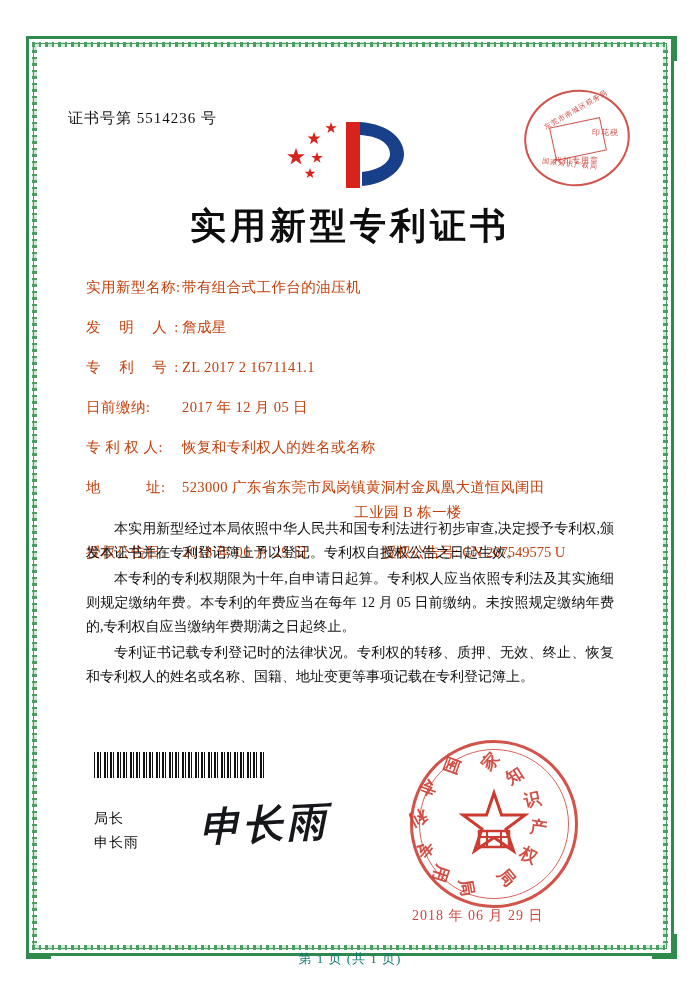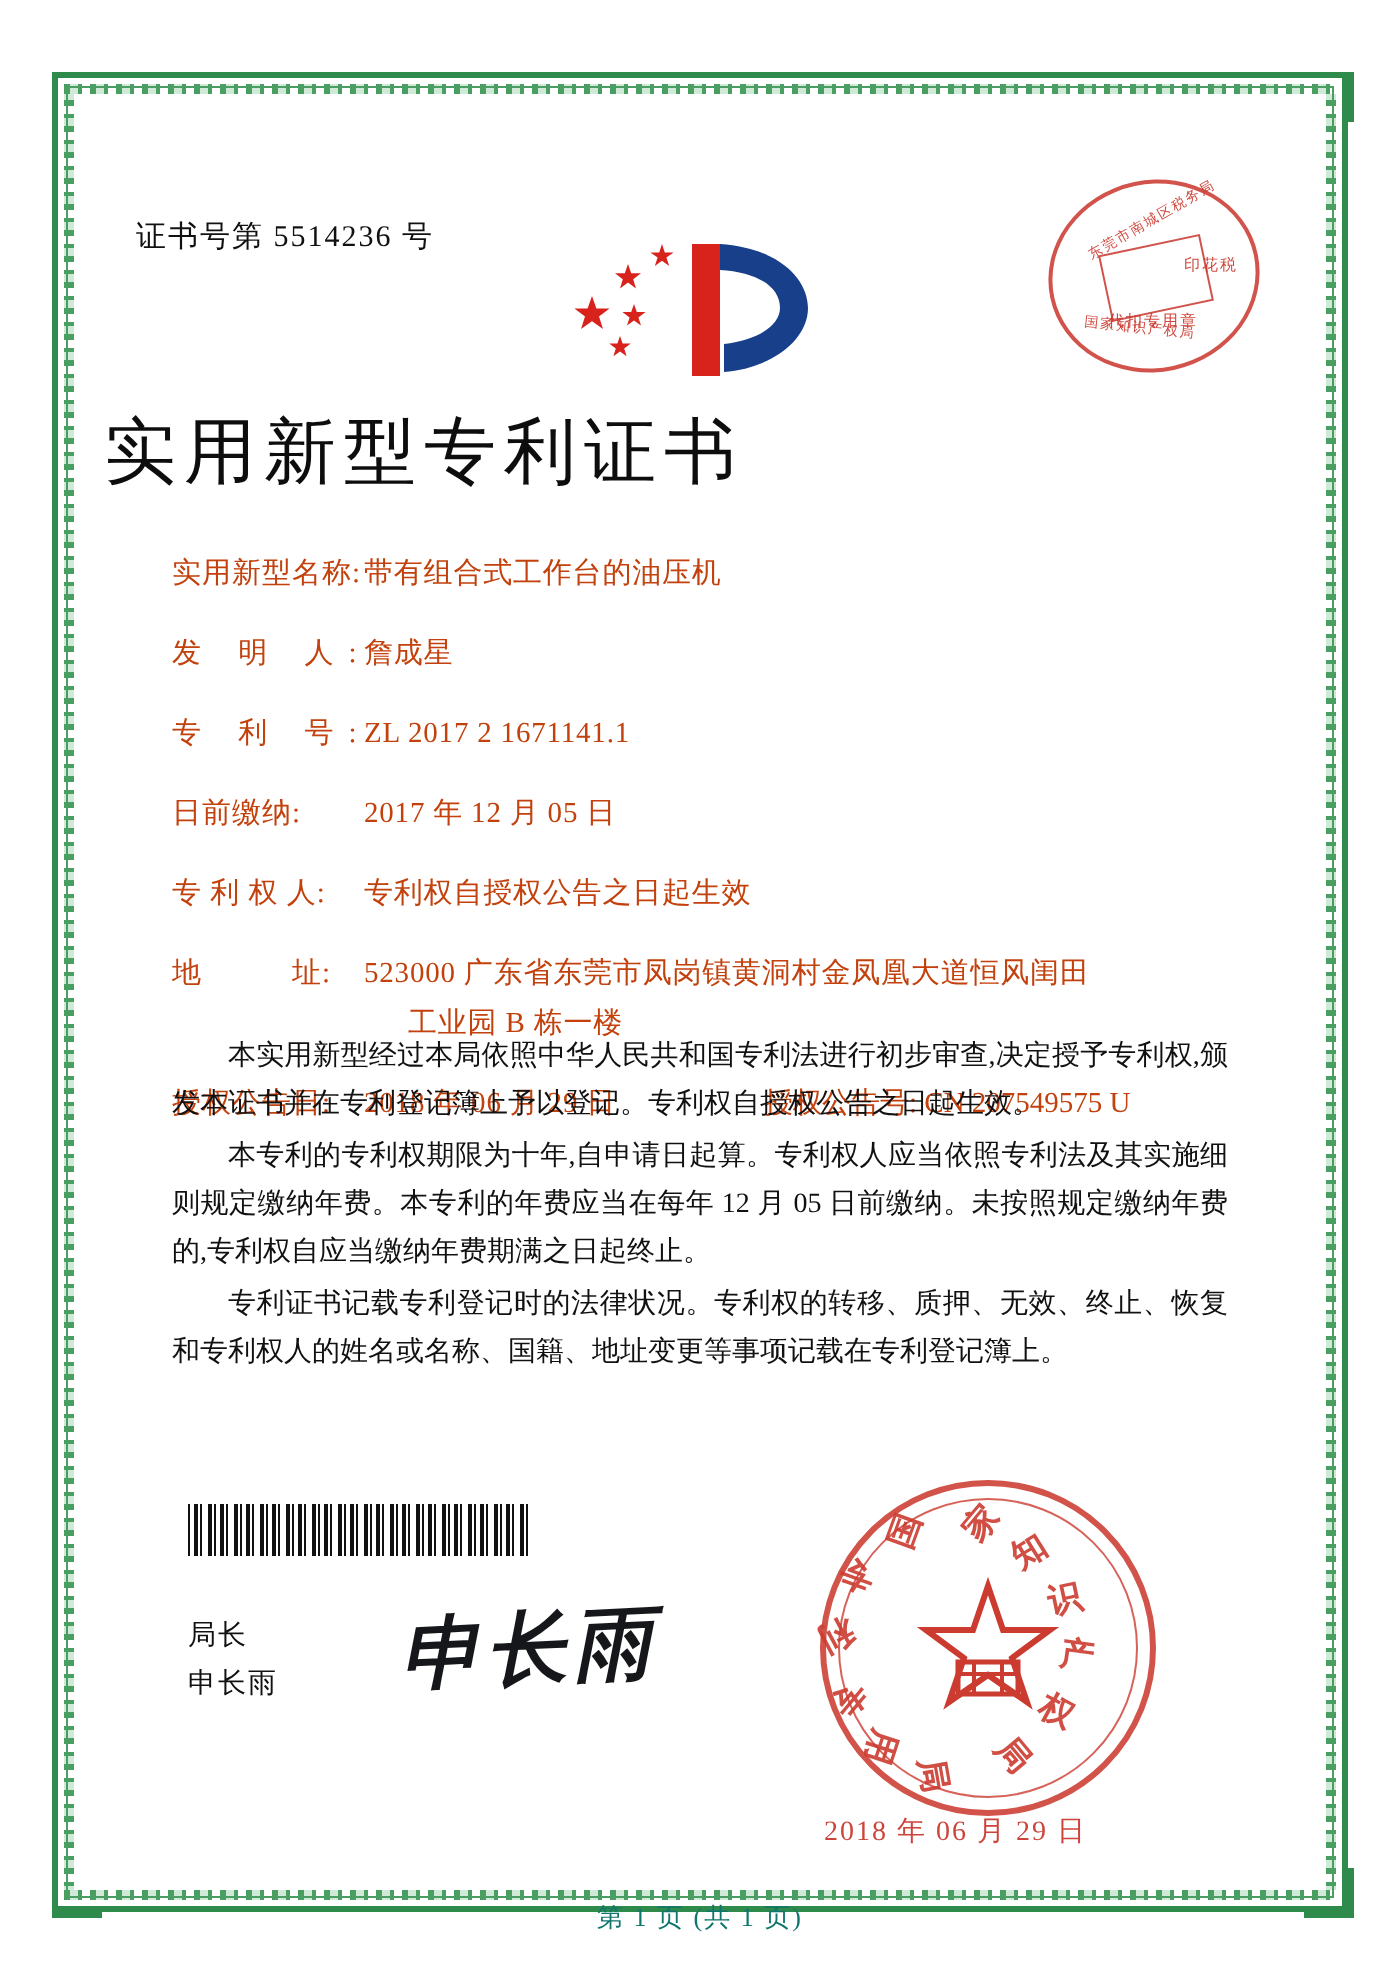--- a/index.html
+++ b/index.html
@@ -126,23 +126,23 @@
     letter-spacing: 1px;
     opacity: .9;
     font-family: "Liberation Serif", serif;
   }
 
   .title {
     position: absolute;
     left: 0;
     top: 140px;
     width: 596px;
-    text-align: left;
+    text-align: center;
     font-size: 36px;
-    font-weight: normal;
+    font-weight: bold;
     letter-spacing: 4px;
     color: #0d0d0d;
   }
 
   .fields {
     position: absolute;
     left: 34px;
     top: 215px;
     width: 540px;
   }
@@ -169,20 +169,21 @@
   .field-row.addr .field-value {
     display: inline-block;
     white-space: normal;
     width: 430px;
     vertical-align: top;
   }
   .addr-line2 {
     display: block;
     margin-top: 5px;
     margin-left: 22px;
+    text-align: center;
   }
   .two-col .col2 {
     position: absolute;
     left: 296px;
     top: 0;
   }
 
   .paragraphs {
     position: absolute;
     left: 34px;
@@ -347,21 +348,21 @@
 
       <div class="field-row">
         <span class="field-label spaced">专 利 号:</span><span class="field-value">ZL 2017 2 1671141.1</span>
       </div>
 
       <div class="field-row">
         <span class="field-label">日前缴纳:</span><span class="field-value">2017 年 12 月 05 日</span>
       </div>
 
       <div class="field-row">
-        <span class="field-label">专 利 权 人:</span><span class="field-value">专利权自授权公告之日起生效</span>
+        <span class="field-label">专 利 权 人:</span><span class="field-value">恢复和专利权人的姓名或名称</span>
       </div>
 
       <div class="field-row addr">
         <span class="field-label">地　　　址:</span><span class="field-value"><span>523000  广东省东莞市凤岗镇黄洞村金凤凰大道恒风闺田</span><span class="addr-line2">工业园 B 栋一楼</span></span>
       </div>
 
       <div class="field-row two-col">
         <span class="field-label">授权公告日:</span><span class="field-value">2018 年 06 月 29 日</span>
         <span class="col2">
           <span>授权公告号:</span>

